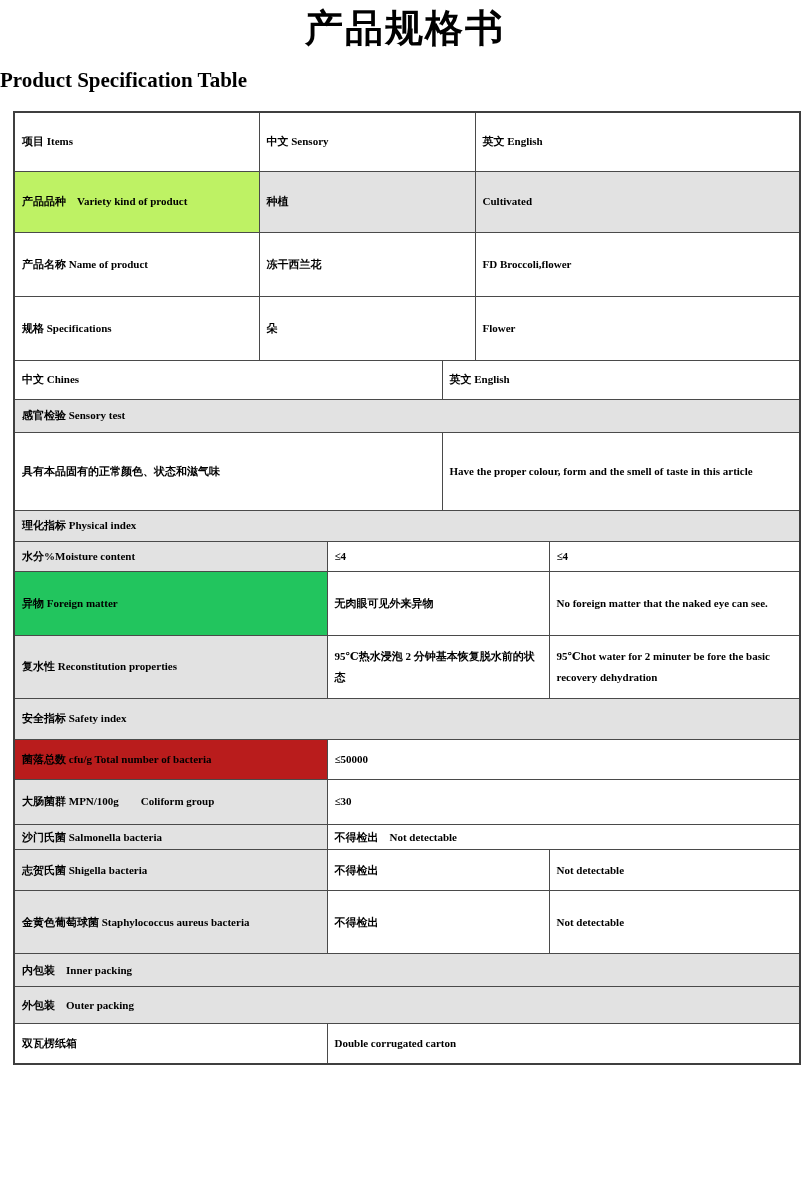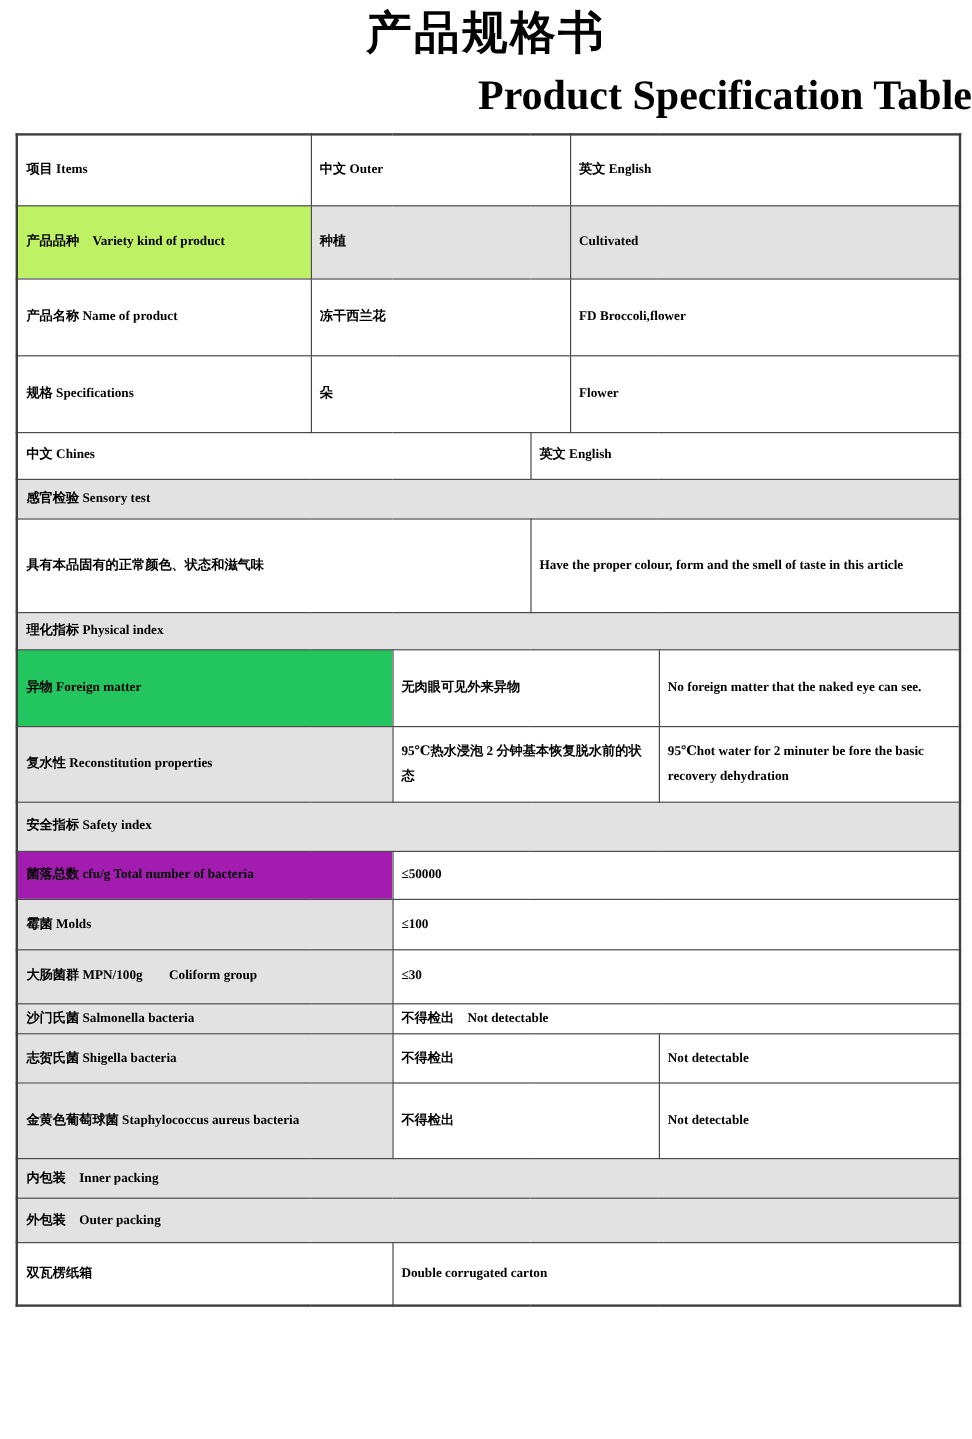--- a/index.html
+++ b/index.html
@@ -12,22 +12,22 @@
     font-weight: 700;
   }
   .doc-title-cn {
     text-align: center;
     font-size: 38px;
     line-height: 46px;
     margin-top: 5px;
     letter-spacing: 2px;
   }
   .doc-title-en {
-    text-align: right;
-    font-size: 35px;
+    text-align: left;
+    font-size: 21px;
     line-height: 30px;
     margin-top: 14px;
   }
   table.spec {
     border-collapse: collapse;
     table-layout: fixed;
     width: 786px;
     margin: 16px 0 0 13px;
     font-size: 11px;
     border: 2px solid #3f3f3f;
@@ -56,21 +56,21 @@
         <col style="width:68px">
         <col style="width:115px">
       <col style="width:33px">
         <col style="width:74px">
         <col style="width:251px">
     </colgroup>
 
     <tbody>
         <tr style="height:59px">
       <td>项目 Items</td>
-      <td colspan="3">中文 Outer</td>
+      <td colspan="3">中文 Sensory</td>
       <td colspan="2">英文 English</td>
     </tr>
 
     <tr style="height:61px">
       <td class="shade" style="background: #bef264;">产品品种　Variety kind of product</td>
       <td class="shade" colspan="3" style="background: rgb(226, 226, 226);">种植</td>
       <td class="shade" colspan="2" style="background: rgb(226, 226, 226);">Cultivated</td>
     </tr>
     <tr style="height:64px">
       <td>产品名称 Name of product</td>
@@ -91,41 +91,42 @@
       <td class="shade" colspan="6" style="background: rgb(226, 226, 226);">感官检验 Sensory test</td>
     </tr>
     <tr style="height:78px">
       <td colspan="3">具有本品固有的正常颜色、状态和滋气味</td>
       <td colspan="3">Have the proper colour, form and the smell of taste in this article</td>
     </tr>
 
     <tr style="height:31px">
       <td class="shade" colspan="6" style="background: rgb(226, 226, 226);">理化指标 Physical index</td>
     </tr>
+    <tr style="height:30px">
+      <td class="shade" colspan="2" style="background: rgb(226, 226, 226);">水分%Moisture content</td>
+      <td colspan="3">≤4</td>
+      <td>≤4</td>
+    </tr>
     <tr style="height:64px">
       <td class="shade" colspan="2" style="background: #22c55e;">异物 Foreign matter</td>
       <td colspan="3">无肉眼可见外来异物</td>
       <td>No foreign matter that the naked eye can see.</td>
     </tr>
     <tr style="height:63px">
       <td class="shade" colspan="2" style="background: rgb(226, 226, 226);">复水性 Reconstitution properties</td>
       <td colspan="3">95℃热水浸泡 2 分钟基本恢复脱水前的状态</td>
       <td>95℃hot water for 2 minuter be fore the basic recovery dehydration</td>
     </tr>
 
     <tr style="height:41px">
       <td class="shade" colspan="6" style="background: rgb(226, 226, 226);">安全指标 Safety index</td>
     </tr>
     <tr style="height:40px">
-      <td class="shade" colspan="2" style="background: #a21caf;">菌落总数 cfu/g Total number of bacteria</td>
+      <td class="shade" colspan="2" style="background: #b91c1c;">菌落总数 cfu/g Total number of bacteria</td>
       <td colspan="4">≤50000</td>
-    </tr>
-    <tr style="height:42px">
-      <td class="shade" colspan="2" style="background: rgb(226, 226, 226);">霉菌 Molds</td>
-      <td colspan="4">≤100</td>
     </tr>
     <tr style="height:45px">
       <td class="shade" colspan="2" style="background: rgb(226, 226, 226);">大肠菌群 MPN/100g　　Coliform group</td>
       <td colspan="4">≤30</td>
     </tr>
     <tr style="height:18px">
       <td class="shade" colspan="2" style="background: rgb(226, 226, 226);">沙门氏菌 Salmonella bacteria</td>
       <td colspan="4">不得检出　Not detectable</td>
     </tr>
     <tr style="height:41px">
@@ -139,20 +140,20 @@
       <td>Not detectable</td>
     </tr>
 
     <tr style="height:33px">
       <td class="shade" colspan="6" style="background: rgb(226, 226, 226);">内包装　Inner packing</td>
     </tr>
 
     <tr style="height:37px">
       <td class="shade" colspan="6" style="background: rgb(226, 226, 226);">外包装　Outer packing</td>
     </tr>
-    <tr style="height:52px">
+    <tr style="height:40px">
       <td colspan="2">双瓦楞纸箱</td>
       <td colspan="4">Double corrugated carton</td>
     </tr>
   </tbody>
     </table>
 
 </div>
 
 </body></html>

